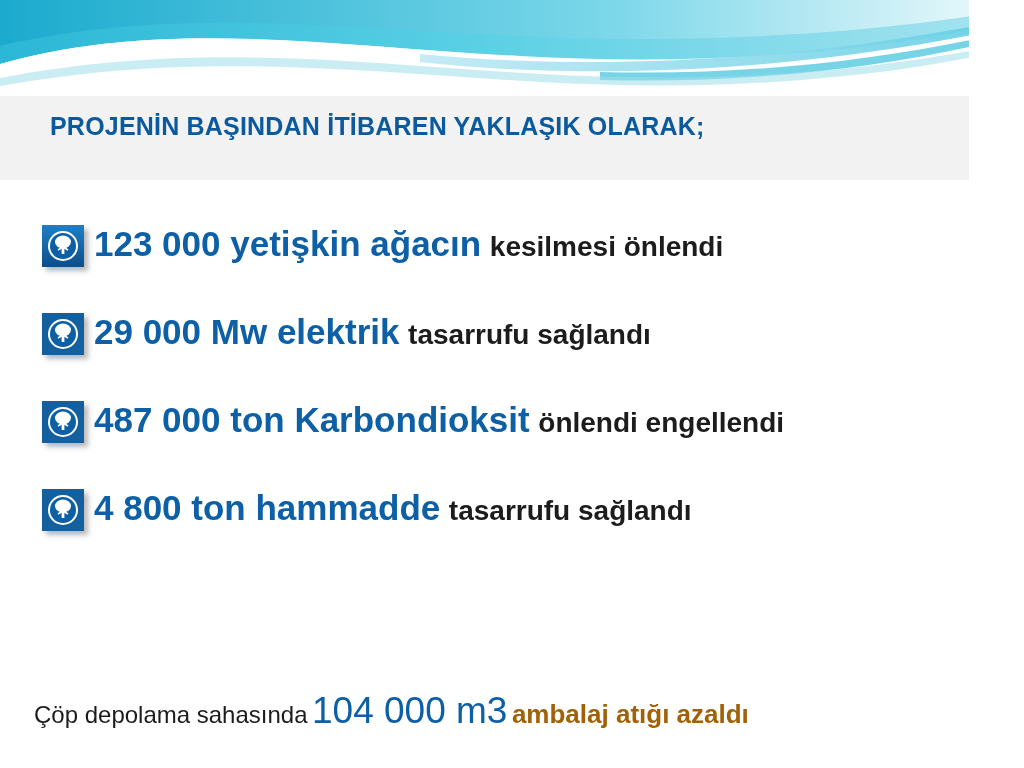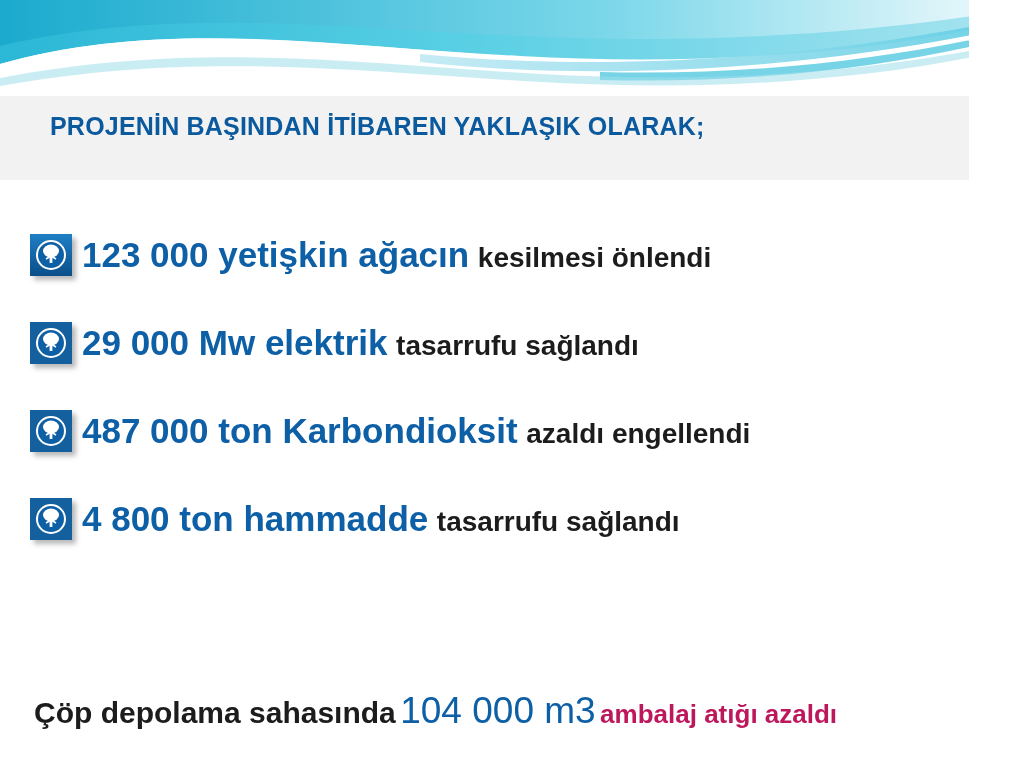--- a/index.html
+++ b/index.html
@@ -49,24 +49,24 @@
   }
   .bullets {
     position: absolute;
     top: 225px;
     left: 0;
     width: 1024px;
   }
   .bullet-row {
     position: relative;
     display: flex;
-    align-items: center;
+    align-items: flex-start;
     height: 60px;
     margin-bottom: 28px;
-    padding-left: 30px;
+    padding-left: 42px;
   }
   .bullet-icon {
     position: relative;
     width: 42px;
     height: 42px;
     flex: 0 0 42px;
     margin-right: 10px;
     box-shadow: 4px 4px 5px rgba(0,0,0,0.28);
   }
   .bullet-icon svg {
@@ -90,33 +90,33 @@
     font-weight: bold;
   }
   .footer-line {
     position: absolute;
     top: 690px;
     left: 34px;
     width: 960px;
     white-space: nowrap;
   }
   .footer-line .f-pre {
-    font-size: 30px;
-    font-weight: bold;
+    font-size: 24px;
+    font-weight: normal;
     color: #1c1c1c;
   }
   .footer-line .f-num {
     font-size: 37px;
     font-weight: normal;
     color: #0d5fa6;
   }
   .footer-line .f-post {
     font-size: 26px;
     font-weight: bold;
-    color: #be185d;
+    color: #a16207;
   }
 </style>
 </head>
 <body>
 
 <div class="slide">
 
   <div class="banner">
     <svg width="1024" height="100" viewBox="0 0 1024 100" xmlns="http://www.w3.org/2000/svg">
       <defs>
@@ -198,21 +198,21 @@
           <rect x="0" y="0" width="42" height="42" fill="#14609f"></rect>
           <circle cx="21" cy="21" r="15" fill="#ffffff"></circle>
           <circle cx="21" cy="21" r="13" fill="#0d5fa6"></circle>
           <ellipse cx="21" cy="17" rx="8" ry="6.5" fill="#ffffff"></ellipse>
           <rect x="19.6" y="19" width="2.8" height="10" fill="#ffffff"></rect>
           <path d="M21 22 L16 25 M21 22 L26 25" stroke="#ffffff" stroke-width="1.6" fill="none"></path>
         </svg>
       </span>
       <span class="bullet-text">
         <span class="strong">487 000 ton Karbondioksit</span>
-        <span class="rest">azaldı engellendi</span>
+        <span class="rest">önlendi engellendi</span>
       </span>
     </div>
 
     <div class="bullet-row">
       <span class="bullet-icon">
         <svg width="42" height="42" viewBox="0 0 42 42" xmlns="http://www.w3.org/2000/svg">
           <rect x="0" y="0" width="42" height="42" fill="#14609f"></rect>
           <circle cx="21" cy="21" r="15" fill="#ffffff"></circle>
           <circle cx="21" cy="21" r="13" fill="#0d5fa6"></circle>
           <ellipse cx="21" cy="17" rx="8" ry="6.5" fill="#ffffff"></ellipse>

